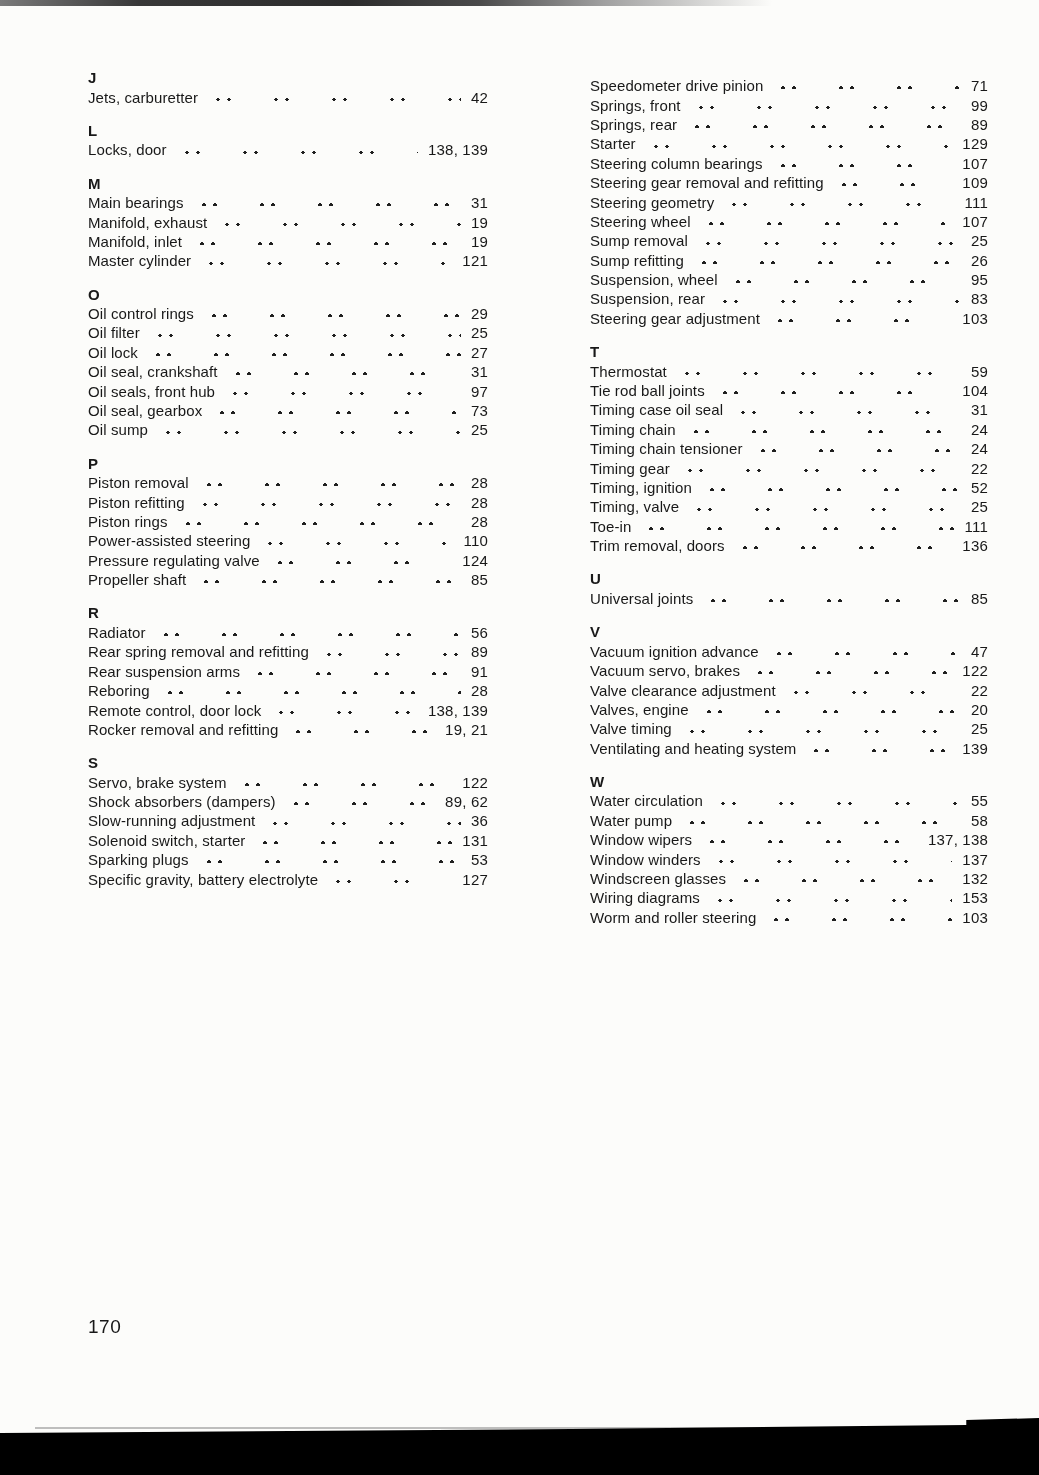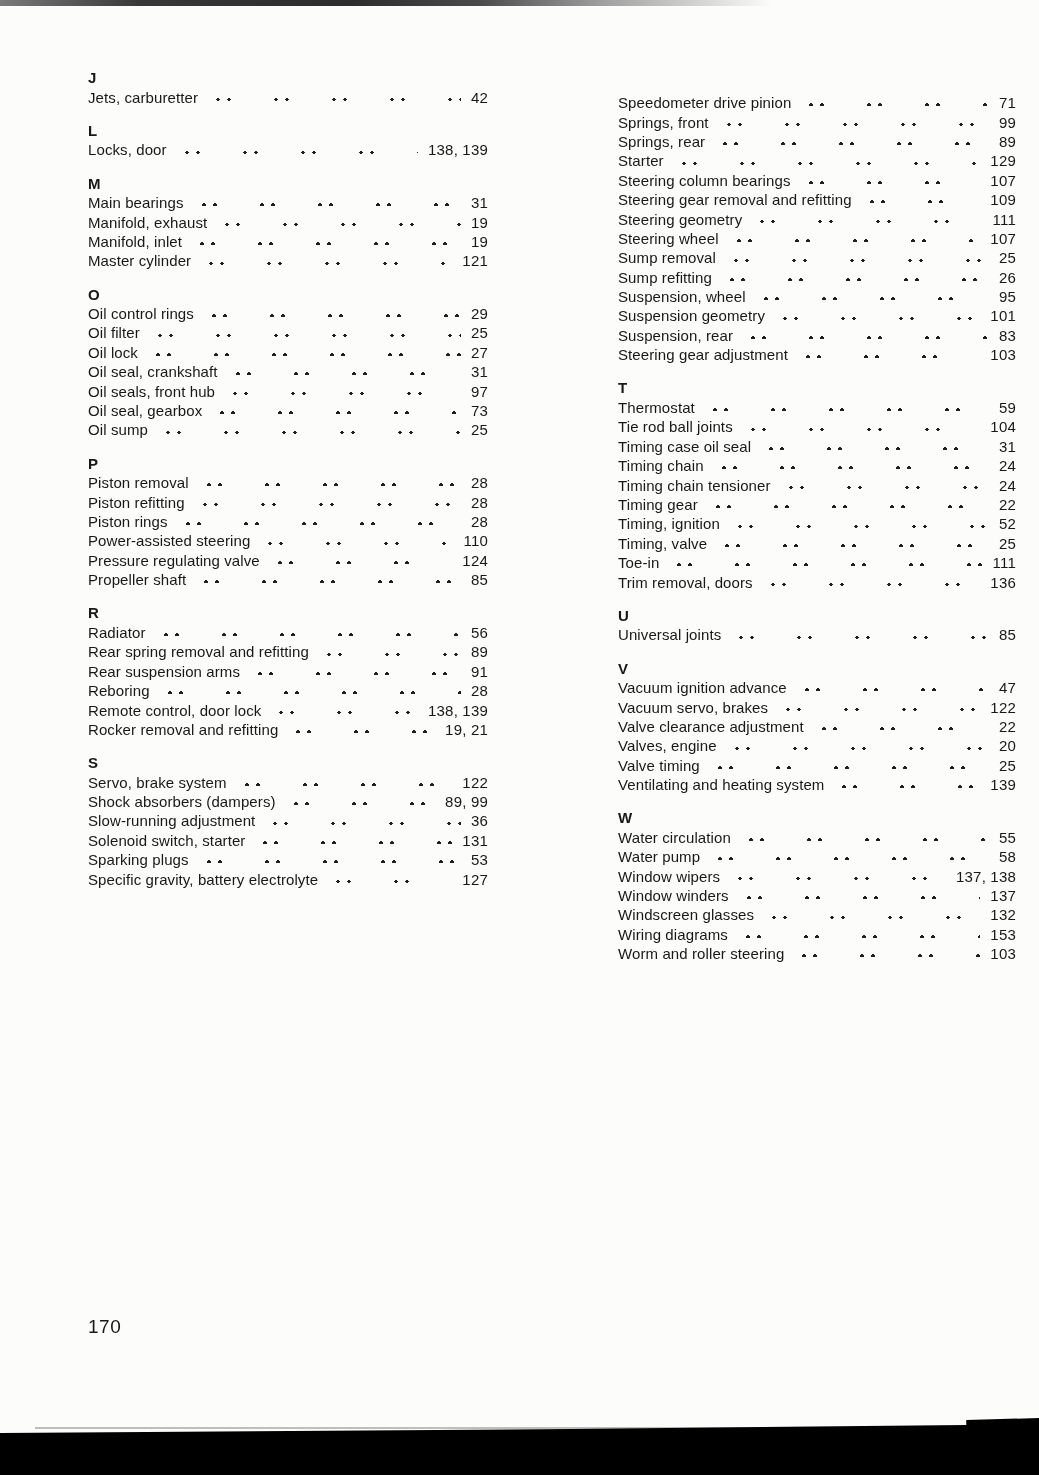--- a/index.html
+++ b/index.html
@@ -24,21 +24,21 @@
   .scan-bottom-line{
     position:absolute;left:35px;top:1427px;width:880px;height:2px;
     background:#8a8a8a;opacity:.55;
   }
   
   .col{
     position:absolute;top:68px;width:400px;
     font-size:15px;
   }
   .col-left{left:88px;}
-  .col-right{left:590px;top:93px;width:398px;margin-left:28px;}
+  .col-right{left:590px;top:76px;width:398px;}
   .index-section{margin:0;}
   .index-section + .index-section{margin-top:14px;}
   .section-letter{
     font-weight:bold;
     height:19.4px;line-height:19.4px;
     letter-spacing:.2px;
   }
   .index-row{
     display:flex;align-items:center;
     height:19.4px;
@@ -214,21 +214,21 @@
       <div class="index-section">
         <div class="section-letter">S</div>
         <div class="index-row">
           <span class="entry-label">Servo, brake system</span>
           <span class="dot-leader"></span>
           <span class="entry-page">122</span>
         </div>
         <div class="index-row">
           <span class="entry-label">Shock absorbers (dampers)</span>
           <span class="dot-leader"></span>
-          <span class="entry-page">89, 99</span>
+          <span class="entry-page">89, 62</span>
         </div>
         <div class="index-row">
           <span class="entry-label">Slow-running adjustment</span>
           <span class="dot-leader"></span>
           <span class="entry-page">36</span>
         </div>
         <div class="index-row">
           <span class="entry-label">Solenoid switch, starter</span>
           <span class="dot-leader"></span>
           <span class="entry-page">131</span>
@@ -294,25 +294,20 @@
         </div>
         <div class="index-row">
           <span class="entry-label">Sump refitting</span>
           <span class="dot-leader"></span>
           <span class="entry-page">26</span>
         </div>
         <div class="index-row">
           <span class="entry-label">Suspension, wheel</span>
           <span class="dot-leader"></span>
           <span class="entry-page">95</span>
-        </div>
-        <div class="index-row">
-          <span class="entry-label">Suspension geometry</span>
-          <span class="dot-leader"></span>
-          <span class="entry-page">101</span>
         </div>
         <div class="index-row">
           <span class="entry-label">Suspension, rear</span>
           <span class="dot-leader"></span>
           <span class="entry-page">83</span>
         </div>
         <div class="index-row">
           <span class="entry-label">Steering gear adjustment</span>
           <span class="dot-leader"></span>
           <span class="entry-page">103</span>

